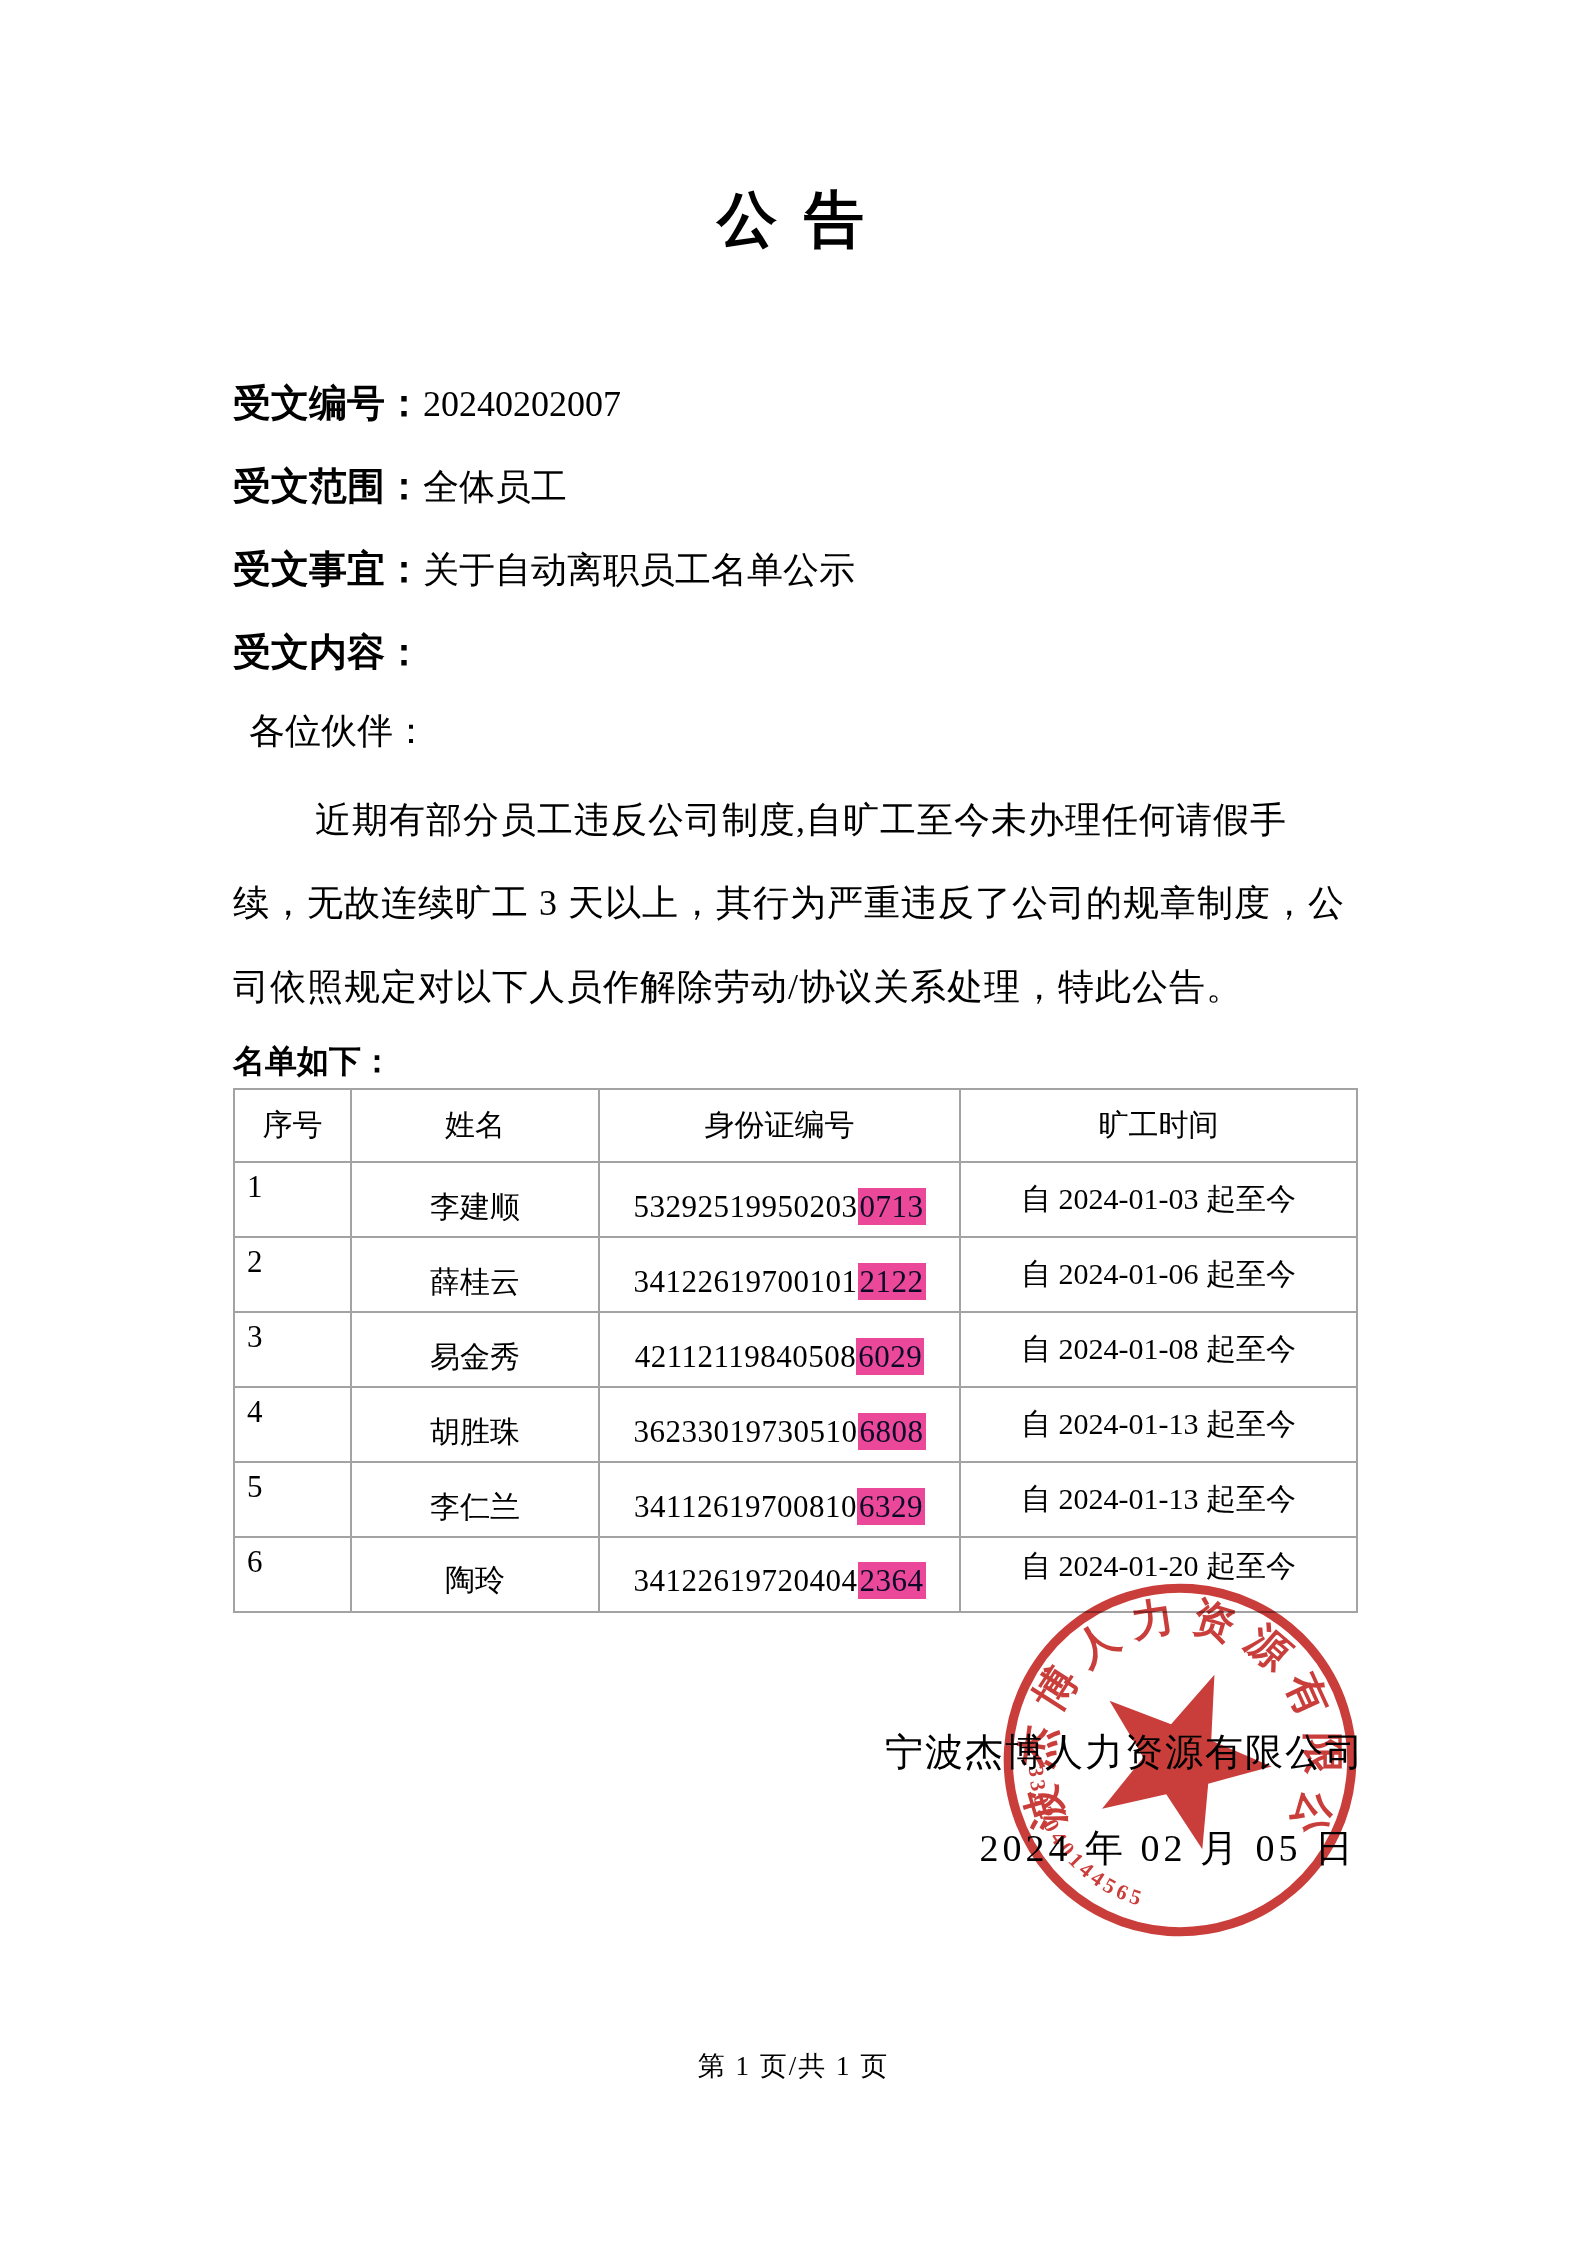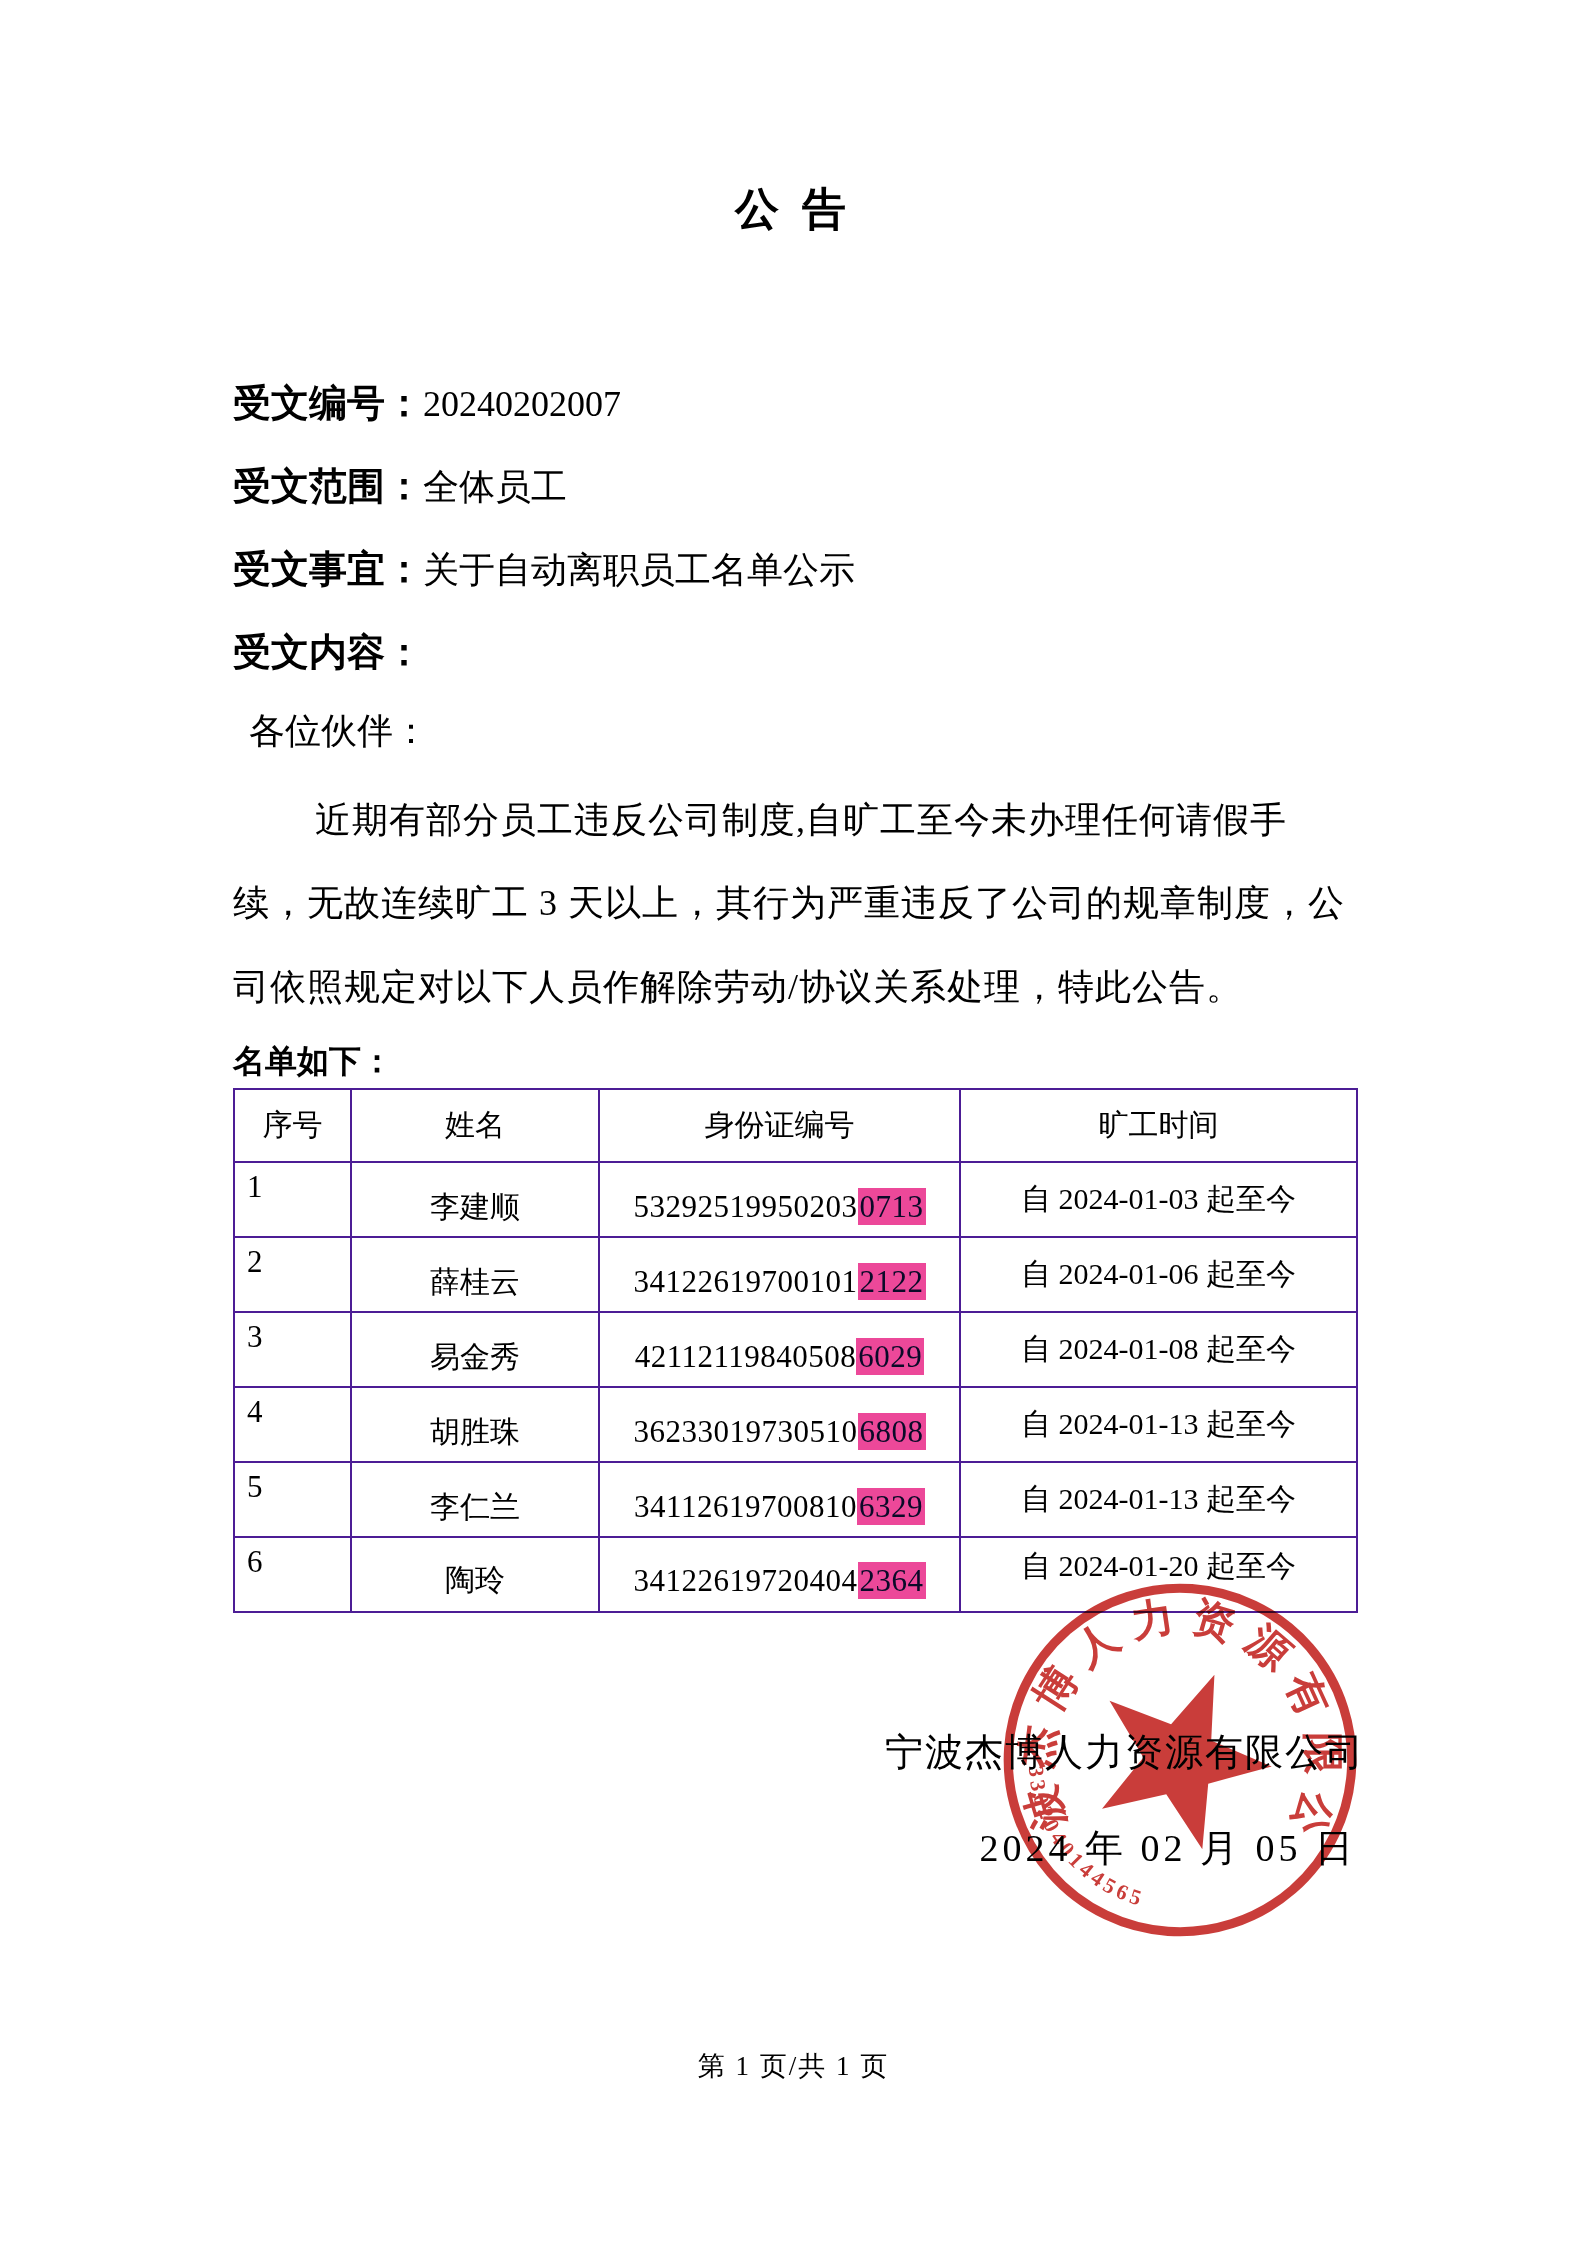--- a/index.html
+++ b/index.html
@@ -8,21 +8,21 @@
     position:relative;
     width:1587px; height:2245px;
     background:#ffffff;
     font-family:"Liberation Serif","DejaVu Serif",serif;
     color:#000000;
     overflow:hidden;
   }
   .doc-title {
     position:absolute; top:180px; left:0; width:100%;
     text-align:center;
-    font-size:44px; font-weight:bold;
+    font-size:60px; font-weight:bold;
     letter-spacing:6px;
   }
   .meta-line { position:absolute; left:233px; white-space:nowrap; }
   .meta-label { font-size:38px; font-weight:bold; }
   .meta-value { font-size:36px; }
   .m1 { top:378px; } .m2 { top:461px; } .m3 { top:544px; }
   .m4 { top:627px; } .m5 { top:707px; }
   .salutation { font-size:36px; font-weight:normal;margin-left:16px; }
   .body-line {
     position:absolute; left:233px; width:1130px;
@@ -35,21 +35,21 @@
     position:absolute; left:233px; top:1040px;
     font-size:32px; font-weight:bold;
   }
   table.roster {
     position:absolute; left:233px; top:1088px;
     width:1123px;
     border-collapse:collapse;
     table-layout:fixed;
   }
   table.roster th, table.roster td {
-    border:2px solid #4c1d95;
+    border:2px solid #a3a3a3;
     font-weight:normal;
   }
   table.roster th { height:73px; font-size:30px; text-align:center; vertical-align:middle; }
   table.roster td { height:75px; }
   col.c-no   { width:117px; }
   col.c-name { width:248px; }
   col.c-id   { width:361px; }
   col.c-date { width:397px; }
   td.cell-no   { vertical-align:top; text-align:left; padding:6px 0 0 12px; font-size:31px; }
   td.cell-name { text-align:center; vertical-align:middle; padding-top:16px; font-size:30px; }

